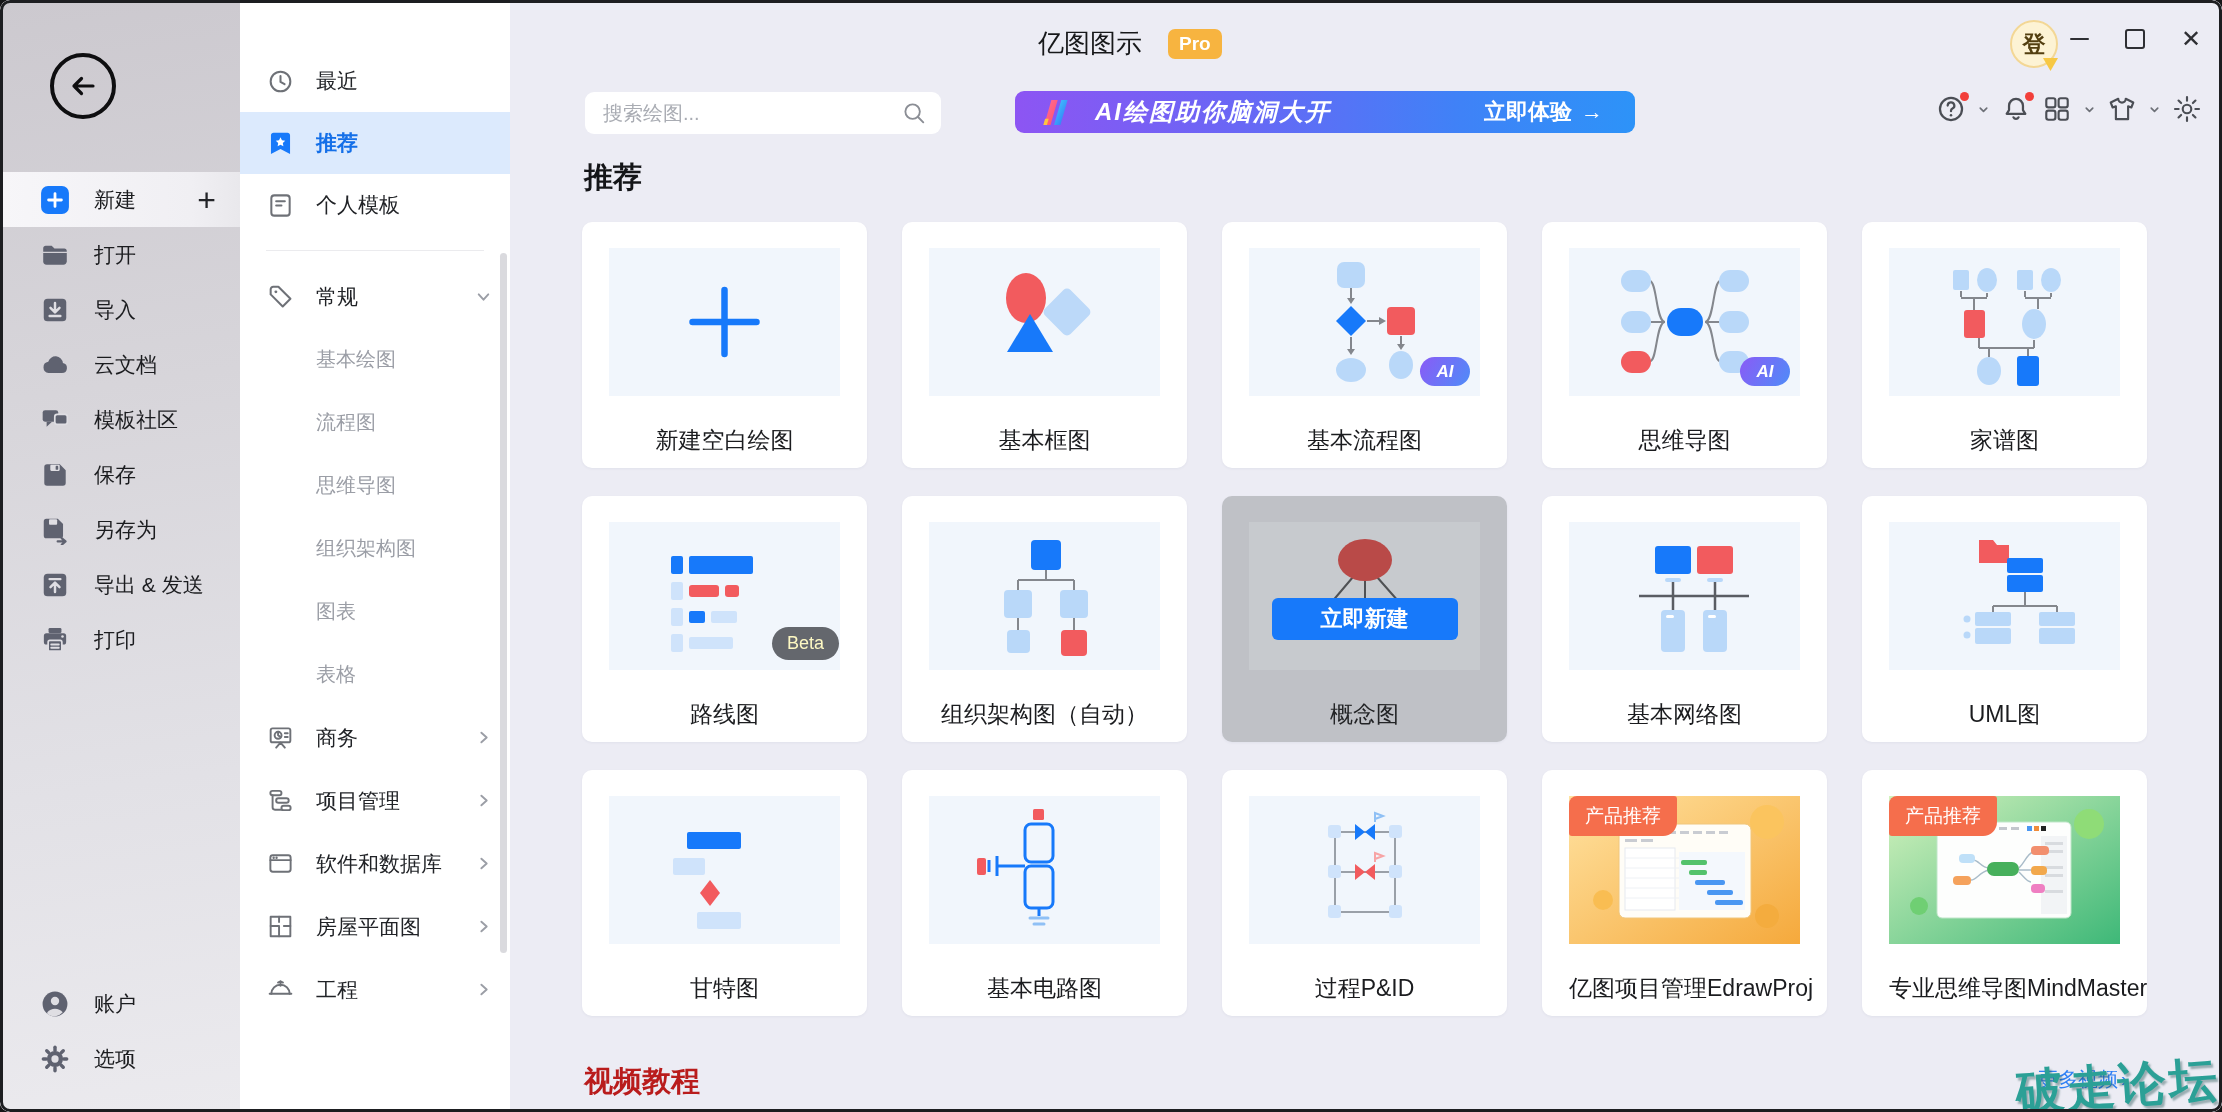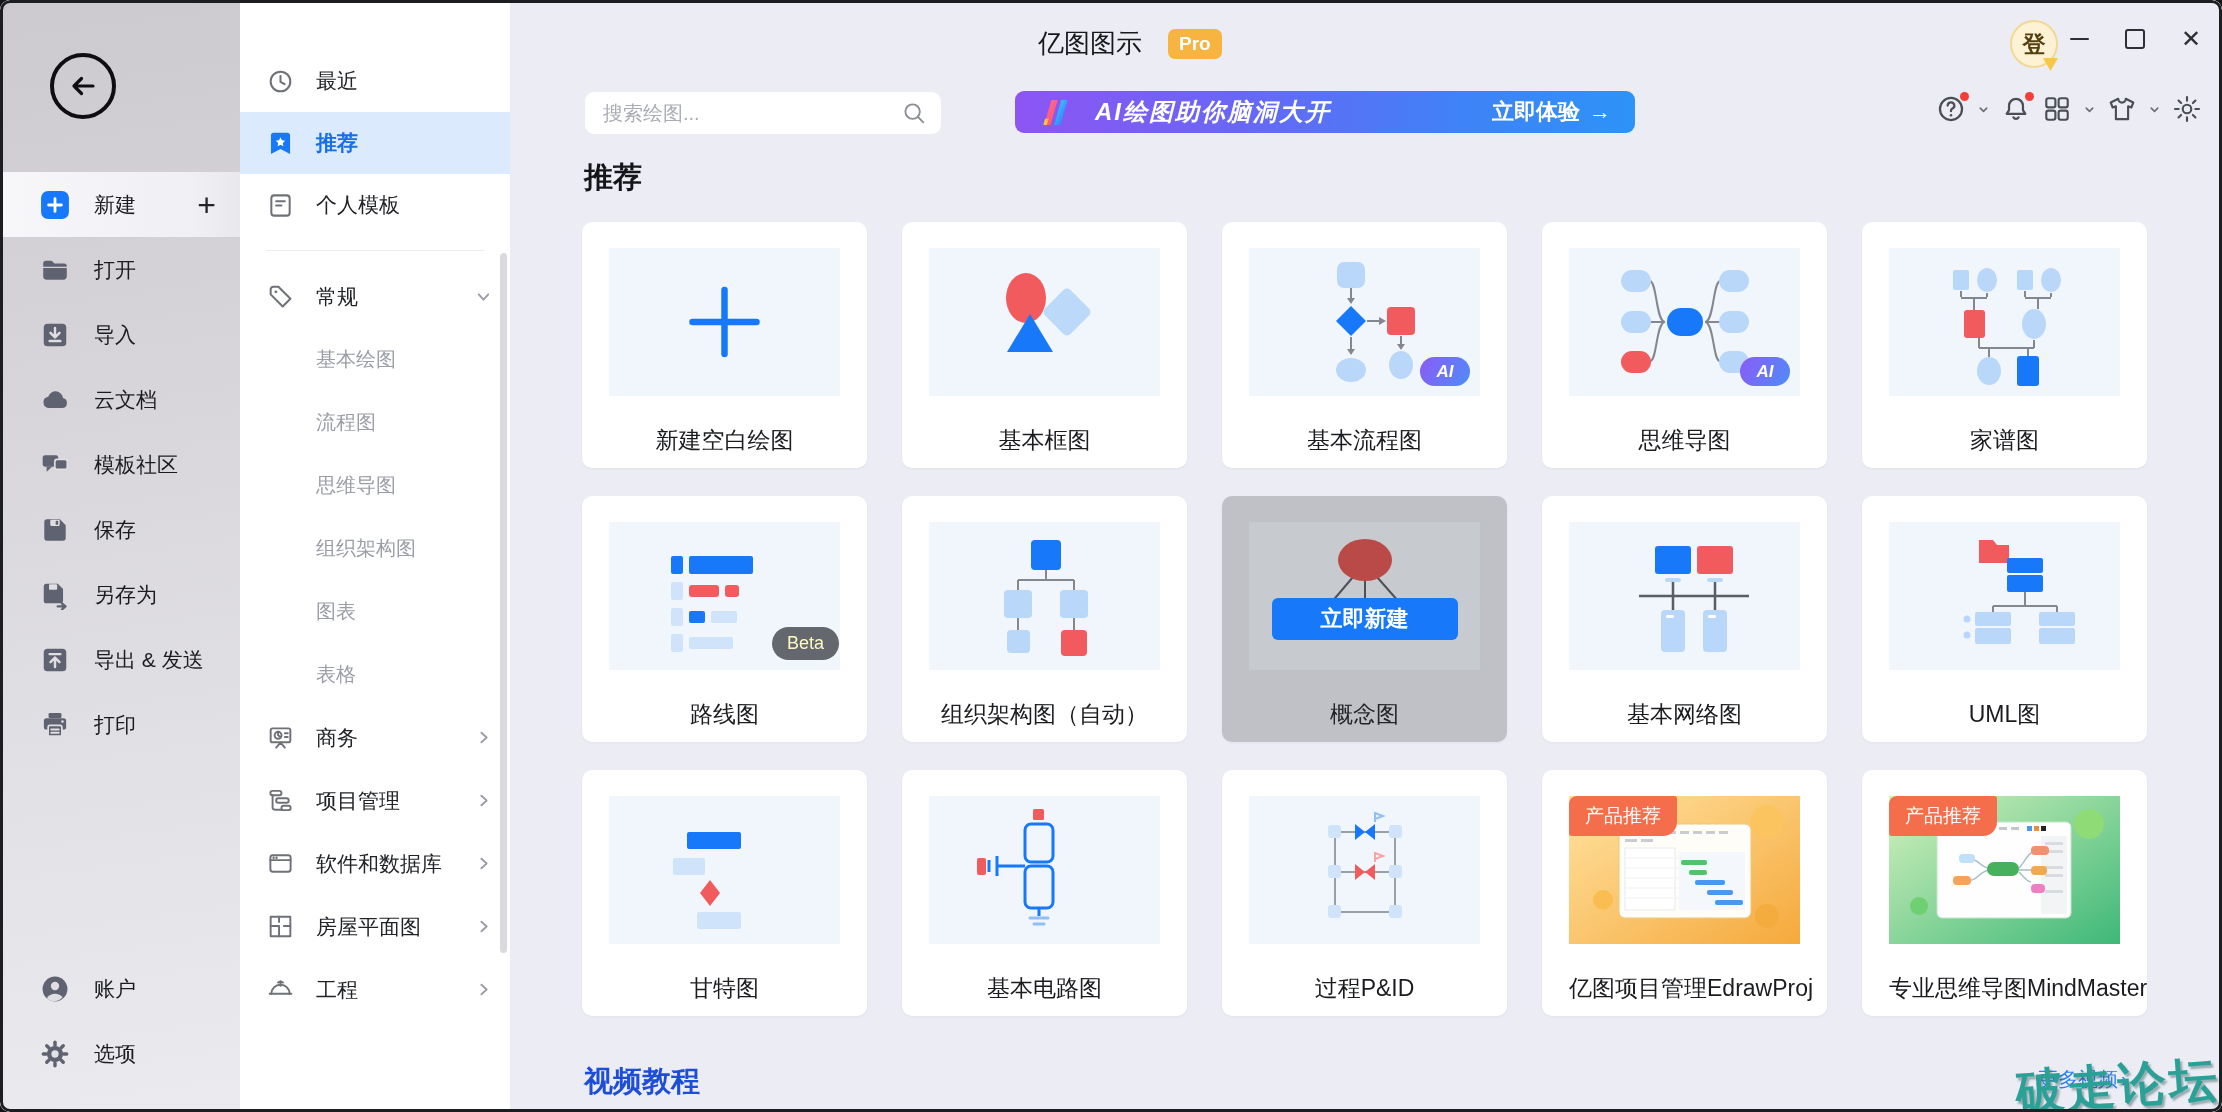--- a/index.html
+++ b/index.html
@@ -7,21 +7,21 @@
          font-family:"Liberation Sans","DejaVu Sans",sans-serif;background:#ececf4;}
   .stage::after{content:"";position:absolute;inset:0;border:3px solid #1d1e21;border-radius:10px;
                 pointer-events:none;z-index:99;}
   
   .app-sidebar{position:absolute;left:0;top:0;width:240px;height:100%;z-index:6;
                background:linear-gradient(172deg,#ccc9cf 0%,#d7d5da 35%,#e2e1e6 70%,#ebeaee 100%);}
   .back-btn{position:absolute;left:50px;top:53px;width:58px;height:58px;border-radius:50%;
             border:4px solid #0e0e10;color:#0e0e10;display:flex;align-items:center;justify-content:center;cursor:pointer;}
   .back-btn svg{width:34px;height:34px;}
   .app-menu{position:absolute;top:172px;left:0;right:0;}
-  .app-row{height:65px;display:flex;align-items:center;padding:0 24px 0 40px;gap:24px;
+  .app-row{height:55px;display:flex;align-items:center;padding:0 24px 0 40px;gap:24px;
            font-size:21px;color:#1b1c1f;cursor:pointer;}
   .app-row.active{background:linear-gradient(90deg,#f7f6f9 0%,#f0eff3 80%,#e9e8ec 100%);}
   .app-row .icon{width:30px;height:30px;color:#5f6270;flex:none;display:block;}
   .app-row .icon svg{width:100%;height:100%;display:block;}
   .app-row .trailing{margin-left:auto;font-size:32px;font-weight:300;color:#232428;line-height:1;}
   .app-bottom{position:absolute;bottom:26px;left:0;right:0;}
   
   .nav-sidebar{position:absolute;left:240px;top:0;width:270px;height:100%;background:#ffffff;z-index:5;}
   .nav-list{padding-top:50px;}
   .nav-row{height:62px;display:flex;align-items:center;padding:0 18px 0 27px;gap:22px;
@@ -61,21 +61,21 @@
           display:flex;align-items:center;padding:0 14px 0 16px;box-sizing:border-box;}
   .search input{flex:1;border:none;outline:none;font-size:20px;color:#333;background:transparent;
                 font-family:inherit;min-width:0;}
   .search input::placeholder{color:#a9acb3;}
   .search .sicon{width:26px;height:26px;color:#8b8e95;flex:none;cursor:pointer;}
   .ai-banner{position:absolute;left:505px;top:91px;width:620px;height:42px;border-radius:9px;cursor:pointer;
              background:linear-gradient(90deg,#8d55f3 0%,#6a66f5 35%,#3f82f7 72%,#2d93f8 100%);
              display:flex;align-items:center;padding:0 20px 0 24px;color:#fff;box-sizing:border-box;}
   .ai-slash{width:32px;height:27px;flex:none;}
   .ai-text{font-size:24px;font-weight:700;font-style:italic;letter-spacing:2px;margin-left:24px;white-space:nowrap;}
-  .ai-cta{margin-left:auto;display:flex;align-items:center;gap:9px;font-size:22px;font-weight:700;margin-right:4px;cursor:pointer;}
+  .ai-cta{margin-left:auto;display:flex;align-items:center;gap:9px;font-size:22px;font-weight:700;margin-right:12px;cursor:pointer;}
   .section-title{position:absolute;left:74px;top:158px;font-size:29px;font-weight:700;color:#141518;}
   .cards{position:absolute;left:72px;top:222px;display:grid;grid-template-columns:repeat(5,285px);
          column-gap:35px;row-gap:28px;}
   .card{height:246px;background:#fff;border-radius:10px;padding:26px 27px 0;box-sizing:border-box;cursor:pointer;
         box-shadow:0 1px 3px rgba(25,35,70,.05);}
   .thumb{height:148px;border-radius:0;background:#f1f6fc;position:relative;overflow:hidden;}
   .thumb > svg{position:absolute;inset:0;width:100%;height:100%;}
   .card-label{text-align:center;margin-top:29px;font-size:23px;color:#1b1c1f;white-space:nowrap;}
   .card.hovered{background:#bfc1c6;}
   .card.hovered .thumb{background:#c7cace;}
@@ -83,21 +83,21 @@
   .hover-btn{position:absolute;left:50%;top:76px;transform:translateX(-50%);width:186px;height:42px;
              background:#1779fa;color:#fff;font-size:22px;font-weight:700;border:none;border-radius:6px;
              display:flex;align-items:center;justify-content:center;cursor:pointer;font-family:inherit;}
   .badge-ai{position:absolute;right:10px;bottom:10px;width:50px;height:29px;border-radius:15px;
             background:linear-gradient(120deg,#8a5bf6,#4f8cf8);color:#fff;font-style:italic;font-weight:700;
             font-size:17px;display:flex;align-items:center;justify-content:center;}
   .badge-beta{position:absolute;right:1px;bottom:10px;padding:6px 15px;border-radius:17px;background:#64676d;
               color:#fef9c3;font-size:18px;}
   .badge-promo{position:absolute;left:0;top:0;padding:7px 16px;background:#f56e4c;color:#fff;font-size:19px;
                border-radius:8px 3px 14px 3px;z-index:2;}
-  .videos-title{position:absolute;left:74px;top:1062px;font-size:29px;font-weight:700;color:#1d4ed8;}
+  .videos-title{position:absolute;left:74px;top:1062px;font-size:29px;font-weight:700;color:#b91c1c;}
   .more-videos{position:absolute;left:1528px;top:1066px;font-size:20px;color:#2f80f5;display:flex;align-items:center;gap:3px;cursor:pointer;}
   .watermark{position:absolute;right:2px;bottom:-6px;font-size:48px;font-weight:900;color:#2ba096;
              transform:rotate(-4deg);letter-spacing:3px;text-shadow:2px 3px 2px rgba(25,75,75,.4);z-index:50;}
 </style>
 </head>
 <body>
 
 <div class="stage">
 
   <div class="main">

